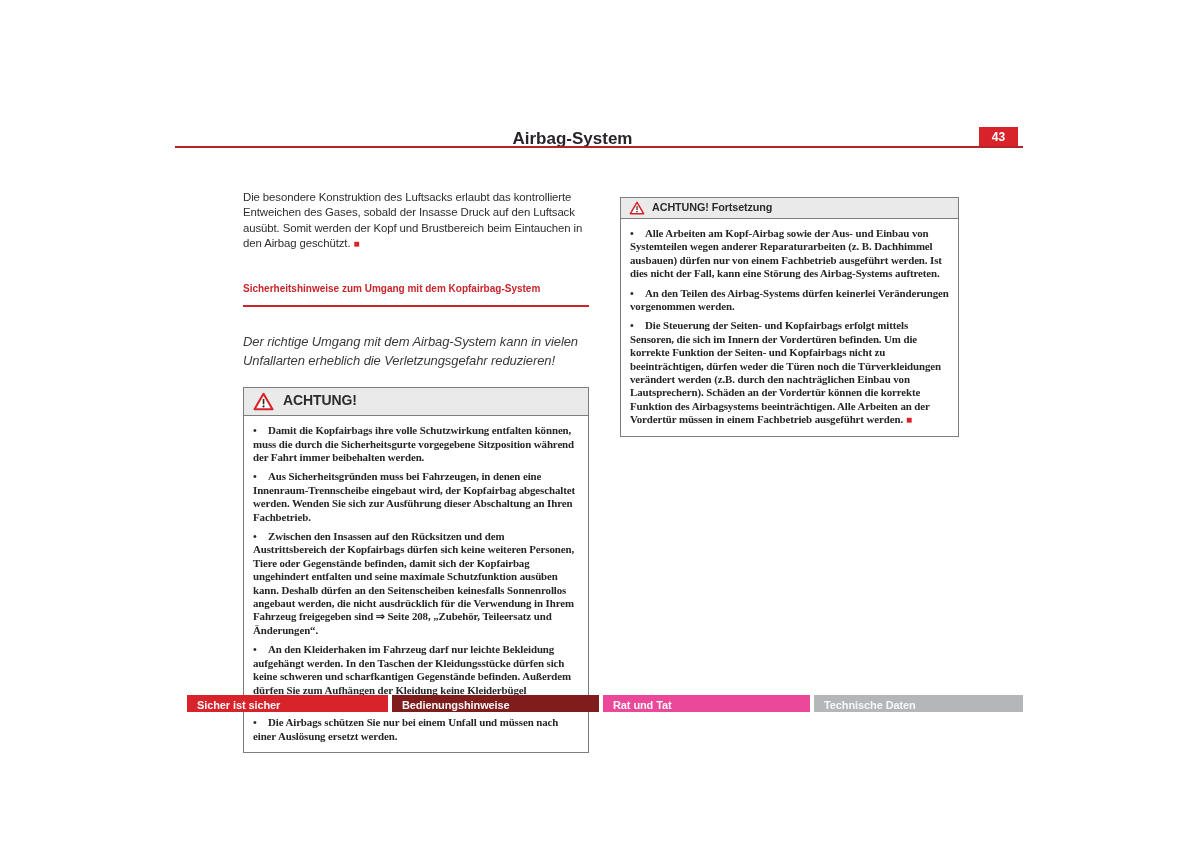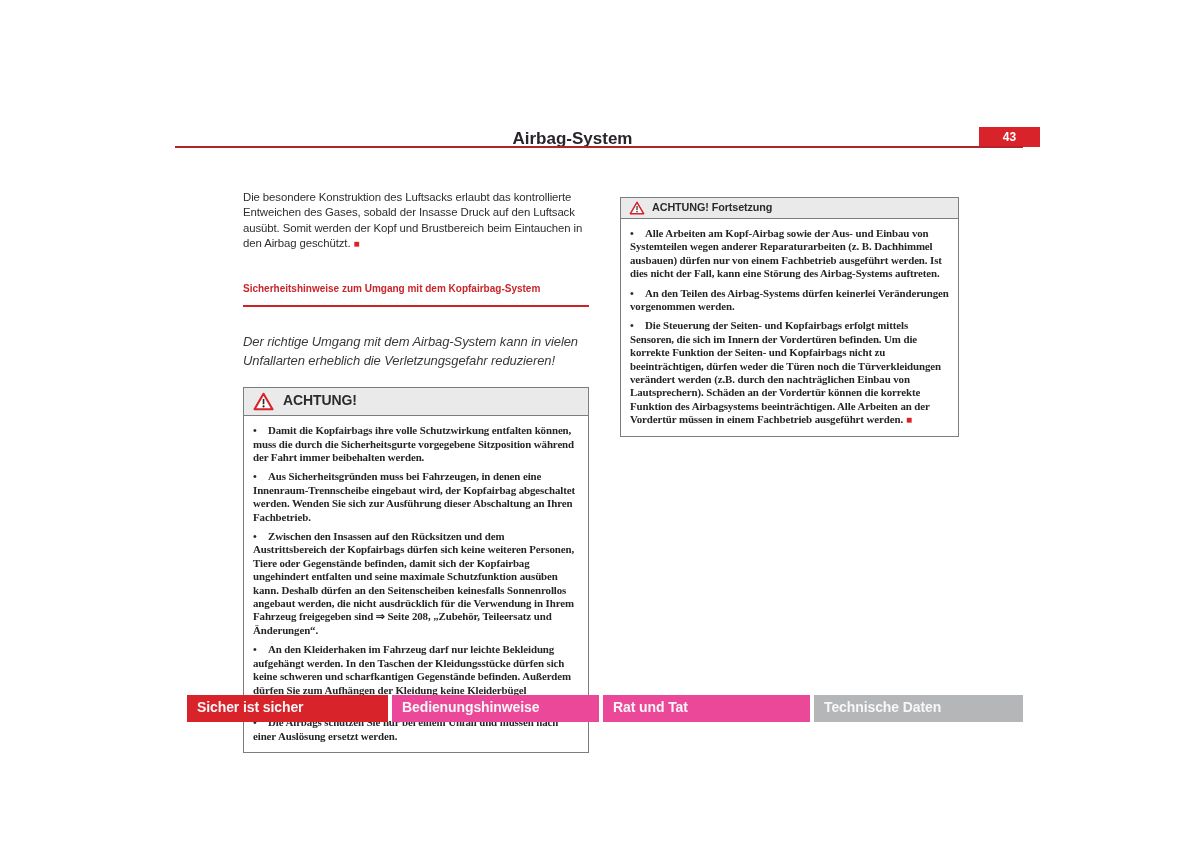--- a/index.html
+++ b/index.html
@@ -9,21 +9,21 @@
     -webkit-font-smoothing:antialiased;
   }
   .page{position:relative;width:1200px;height:848px;background:#ffffff;}
 
   
   .header-title{
     position:absolute;top:129px;left:175px;width:795px;
     text-align:center;font-size:17px;font-weight:bold;color:#29242a;
   }
   .page-badge{
-    position:absolute;left:979px;top:127px;width:61px;height:20px;
+    position:absolute;left:979px;top:127px;width:39px;height:20px;
     background:#d8232a;color:#ffffff;font-size:12px;font-weight:bold;
     text-align:center;line-height:20px;
   }
   .header-rule{
     position:absolute;left:175px;top:146px;width:848px;height:2px;
     background:#b22428;
   }
 
   
   .col-left{position:absolute;left:243px;top:190px;width:346px;}
@@ -63,26 +63,26 @@
   }
   .wbullet::before{content:"\2022";display:inline-block;width:15px;}
   .endmark{color:#d8232a;font-size:10px;margin-left:3px;font-style:normal;}
 
   
   .footer{
     position:absolute;left:187px;top:695px;width:836px;height:27px;
     display:flex;gap:4px;
   }
   .ftab{
-    box-sizing:border-box;height:27px;color:#f7f7f7;
-    font-size:14px;font-weight:bold;padding:4px 0 0 10px;
+    box-sizing:border-box;height:17px;color:#f7f7f7;
+    font-size:11px;font-weight:bold;padding:4px 0 0 10px;
     letter-spacing:-0.1px;
   }
   .ftab-0{width:201px;background:#d8232a;}
-  .ftab-1{width:207px;background:#ec4899;}
+  .ftab-1{width:207px;background:#7f1d1d;}
   .ftab-2{width:207px;background:#ec4899;}
   .ftab-3{width:209px;background:#b5b6b8;}
 </style>
 </head>
 <body>
 
 <div class="page">
 
   <div class="header-title">Airbag-System</div>
   <div class="page-badge">43</div>

